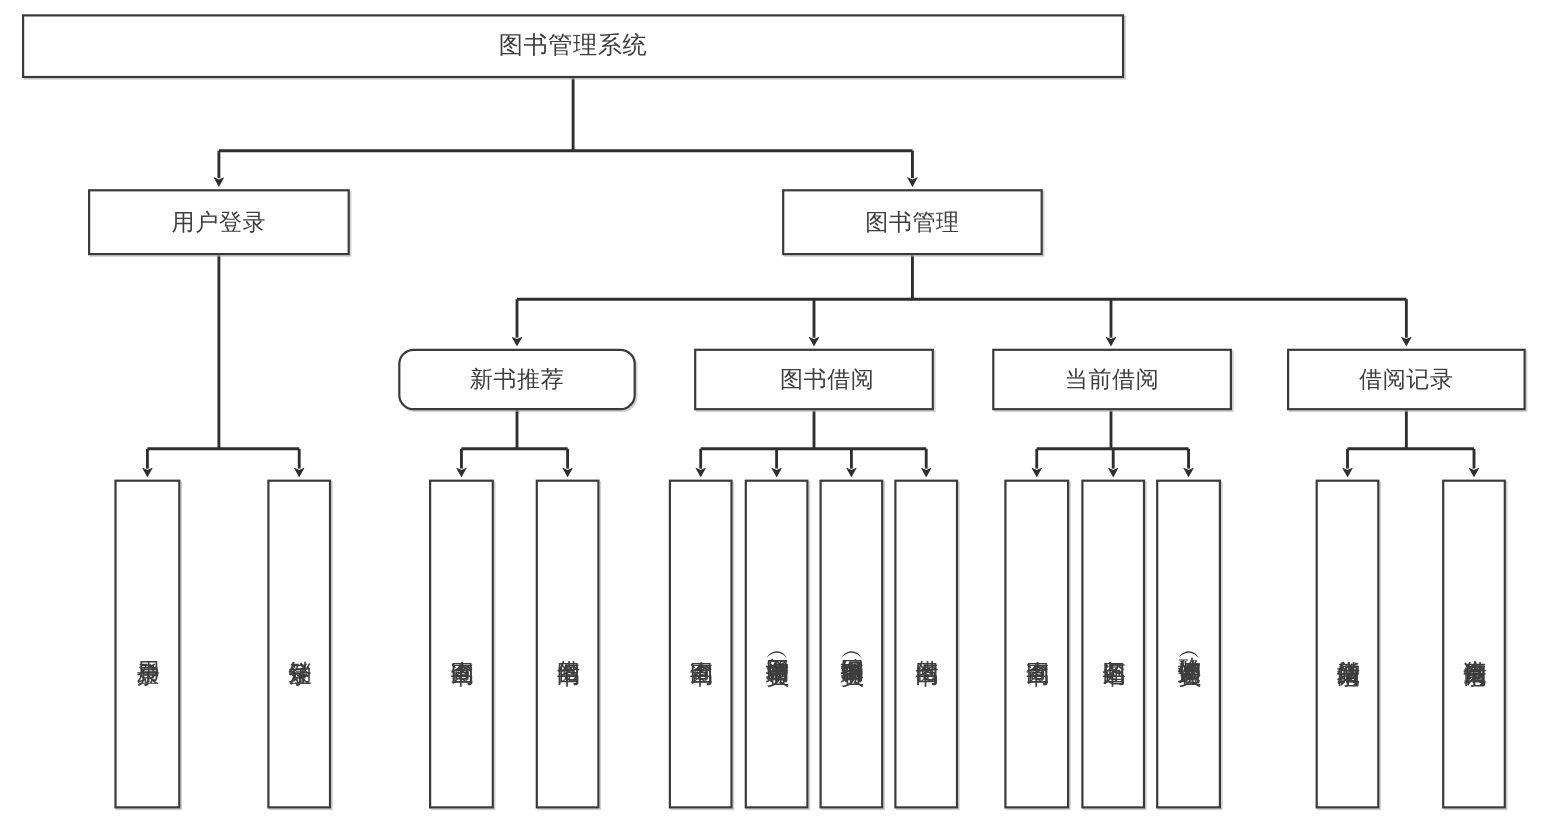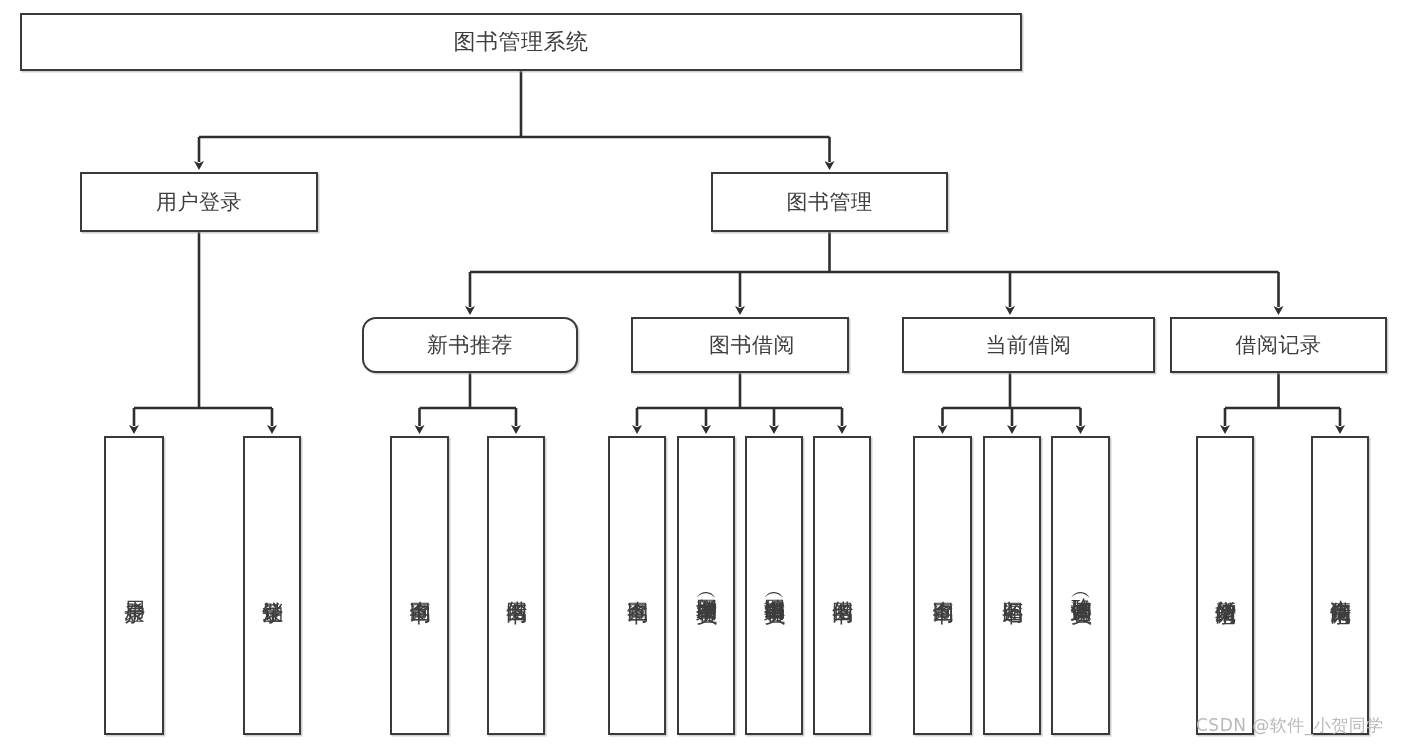--- a/index.html
+++ b/index.html
@@ -117,21 +117,21 @@
       </div>
       <div class="node-box" style="left: 711px; top: 172px; width: 237px; height: 60px;">
         <span class="node-label-h">图书管理</span>
       </div>
       <div class="node-box" style="left: 362px; top: 317px; width: 216px; height: 56px; border-radius: 14px;">
         <span class="node-label-h">新书推荐</span>
       </div>
       <div class="node-box" style="left: 631px; top: 317px; width: 218px; height: 56px; padding-left: 24px;">
         <span class="node-label-h">图书借阅</span>
       </div>
-      <div class="node-box" style="left: 902px; top: 317px; width: 253px; height: 56px;">
+      <div class="node-box" style="left: 902px; top: 317px; width: 218px; height: 56px;">
         <span class="node-label-h">当前借阅</span>
       </div>
       <div class="node-box" style="left: 1170px; top: 317px; width: 217px; height: 56px;">
         <span class="node-label-h">借阅记录</span>
       </div>
       <div class="node-box" style="left: 104px; top: 436px; width: 60px; height: 299px;">
         <span class="node-label-v">用户登录</span>
       </div>
       <div class="node-box" style="left: 243px; top: 436px; width: 58px; height: 299px;">
         <span class="node-label-v">注销登录</span>
@@ -164,15 +164,14 @@
         <span class="node-label-v">确认归还（管理员）</span>
       </div>
       <div class="node-box" style="left: 1196px; top: 436px; width: 58px; height: 299px;">
         <span class="node-label-v">新增借阅记录</span>
       </div>
       <div class="node-box" style="left: 1311px; top: 436px; width: 58px; height: 299px;">
         <span class="node-label-v">查询借阅记录</span>
       </div>
     </div>
 
-  <div class="watermark" style="left:1196px; top:714px;">CSDN @软件_小贺同学</div>
 
 </div>
 
 </body></html>

